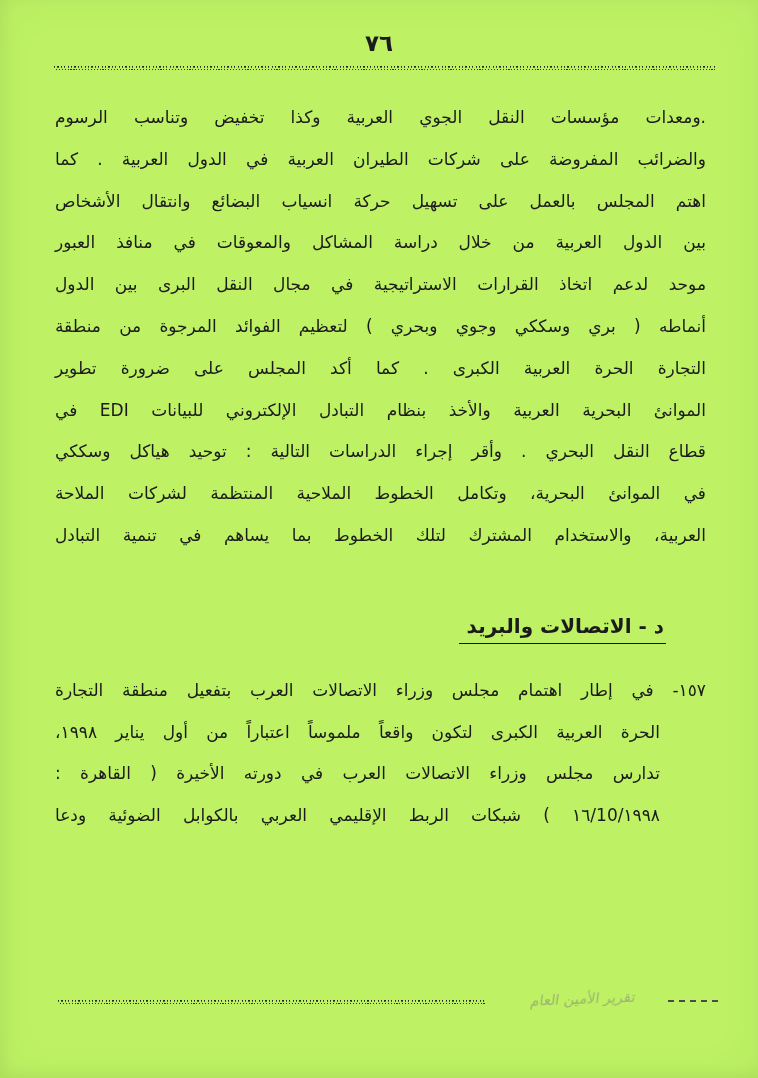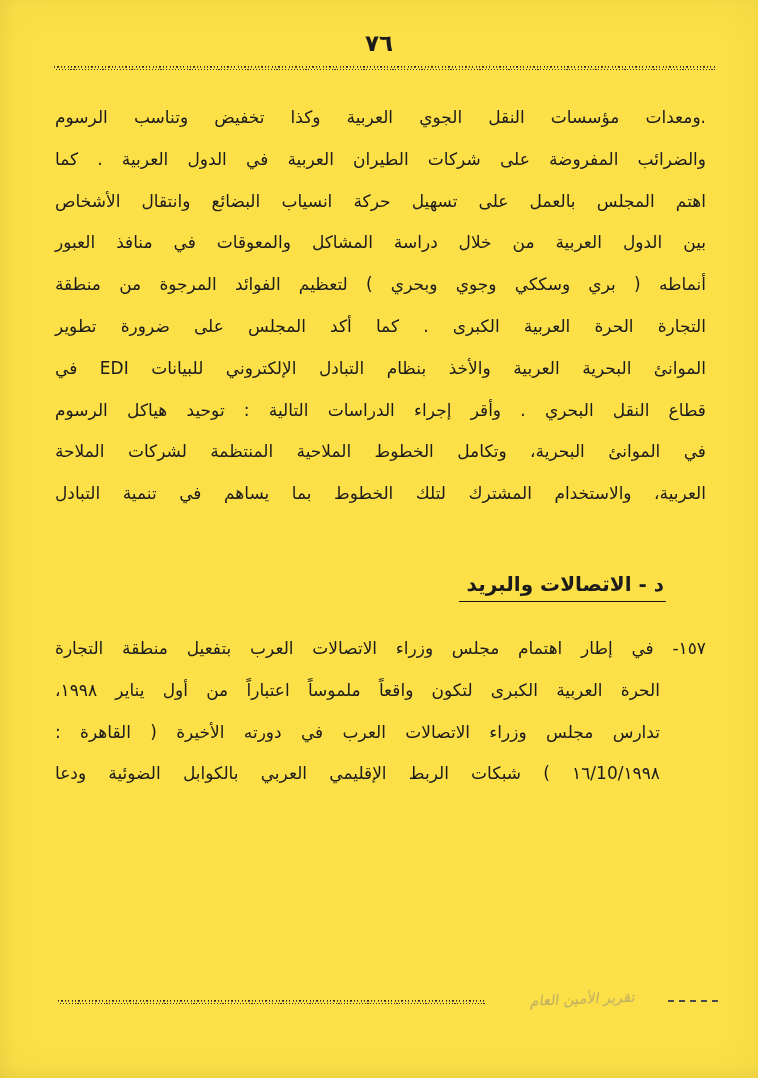--- a/index.html
+++ b/index.html
@@ -1,19 +1,19 @@
 <!DOCTYPE html>
 <html lang="ar"><head>
 <meta charset="utf-8">
 <style>
   html,body{margin:0;padding:0;background:#ffffff;}
   .page{
     position:relative;
     width:758px;height:1078px;
-    background:#fde047;
+    background:#bef264;
     overflow:hidden;
     font-family:"DejaVu Sans",sans-serif;
     color:#1b1b1b;
     box-shadow: inset 4px -4px 14px rgba(0,0,0,0.05), inset 0 0 45px rgba(0,0,0,0.045);
   }
   .page-number{
     position:absolute;top:30px;left:0;right:0;
     text-align:center;
     font-size:23px;font-weight:bold;letter-spacing:1px;
   }
@@ -81,24 +81,25 @@
 
   <div class="rule rule-top"></div>
 
   <div class="text-block">
 
     <div class="para para-transport">
         <div class="tline">.ومعدات مؤسسات النقل الجوي العربية وكذا تخفيض وتناسب الرسوم</div>
         <div class="tline tline-cont">والضرائب المفروضة على شركات الطيران العربية في الدول العربية . كما</div>
         <div class="tline tline-cont">اهتم المجلس بالعمل على تسهيل حركة انسياب البضائع وانتقال الأشخاص</div>
         <div class="tline tline-cont">بين الدول العربية من خلال دراسة المشاكل والمعوقات في منافذ العبور</div>
+        <div class="tline tline-cont">موحد لدعم اتخاذ القرارات الاستراتيجية في مجال النقل البرى بين الدول</div>
         <div class="tline tline-cont">أنماطه ( بري وسككي وجوي وبحري ) لتعظيم الفوائد المرجوة من منطقة</div>
         <div class="tline tline-cont">التجارة الحرة العربية الكبرى . كما أكد المجلس على ضرورة تطوير</div>
         <div class="tline tline-cont">الموانئ البحرية العربية والأخذ بنظام التبادل الإلكتروني للبيانات EDI في</div>
-        <div class="tline tline-cont">قطاع النقل البحري . وأقر إجراء الدراسات التالية : توحيد هياكل الرسوم</div>
+        <div class="tline tline-cont">قطاع النقل البحري . وأقر إجراء الدراسات التالية : توحيد هياكل وسككي</div>
         <div class="tline tline-cont">في الموانئ البحرية، وتكامل الخطوط الملاحية المنتظمة لشركات الملاحة</div>
         <div class="tline tline-cont">العربية، والاستخدام المشترك لتلك الخطوط بما يساهم في تنمية التبادل</div>
       </div>
 
     <div class="heading-wrap">
       <span class="heading">د - الاتصالات والبريد</span>
     </div>
 
     <div class="para para-157">
         <div class="tline">١٥٧- في إطار اهتمام مجلس وزراء الاتصالات العرب بتفعيل منطقة التجارة</div>

